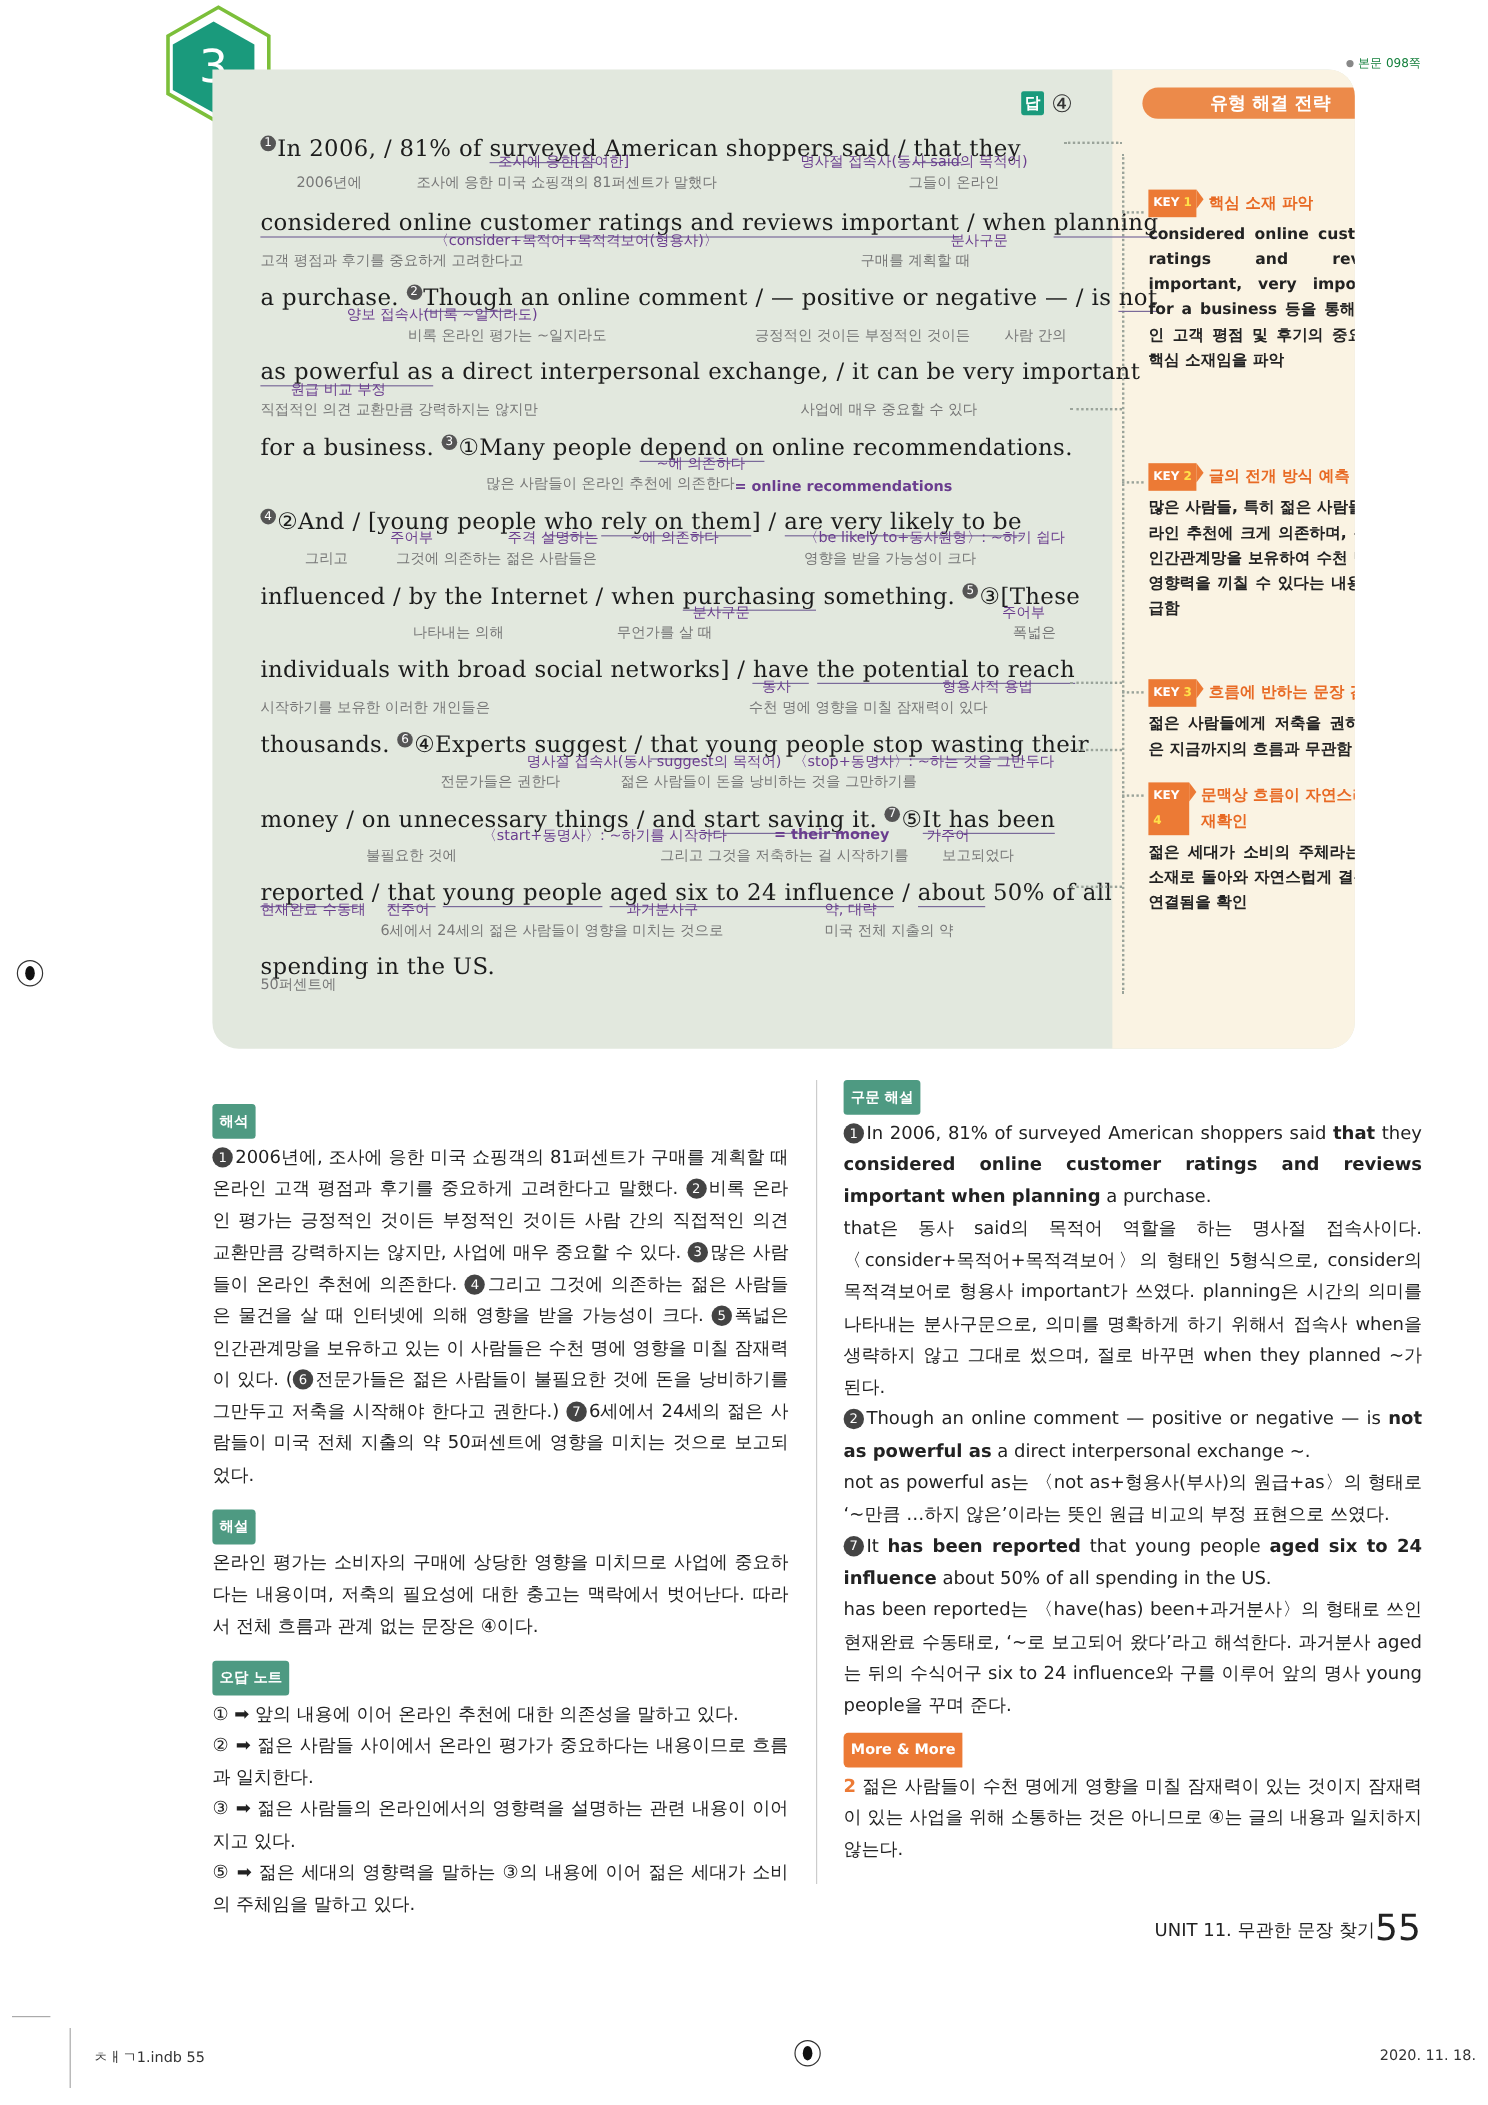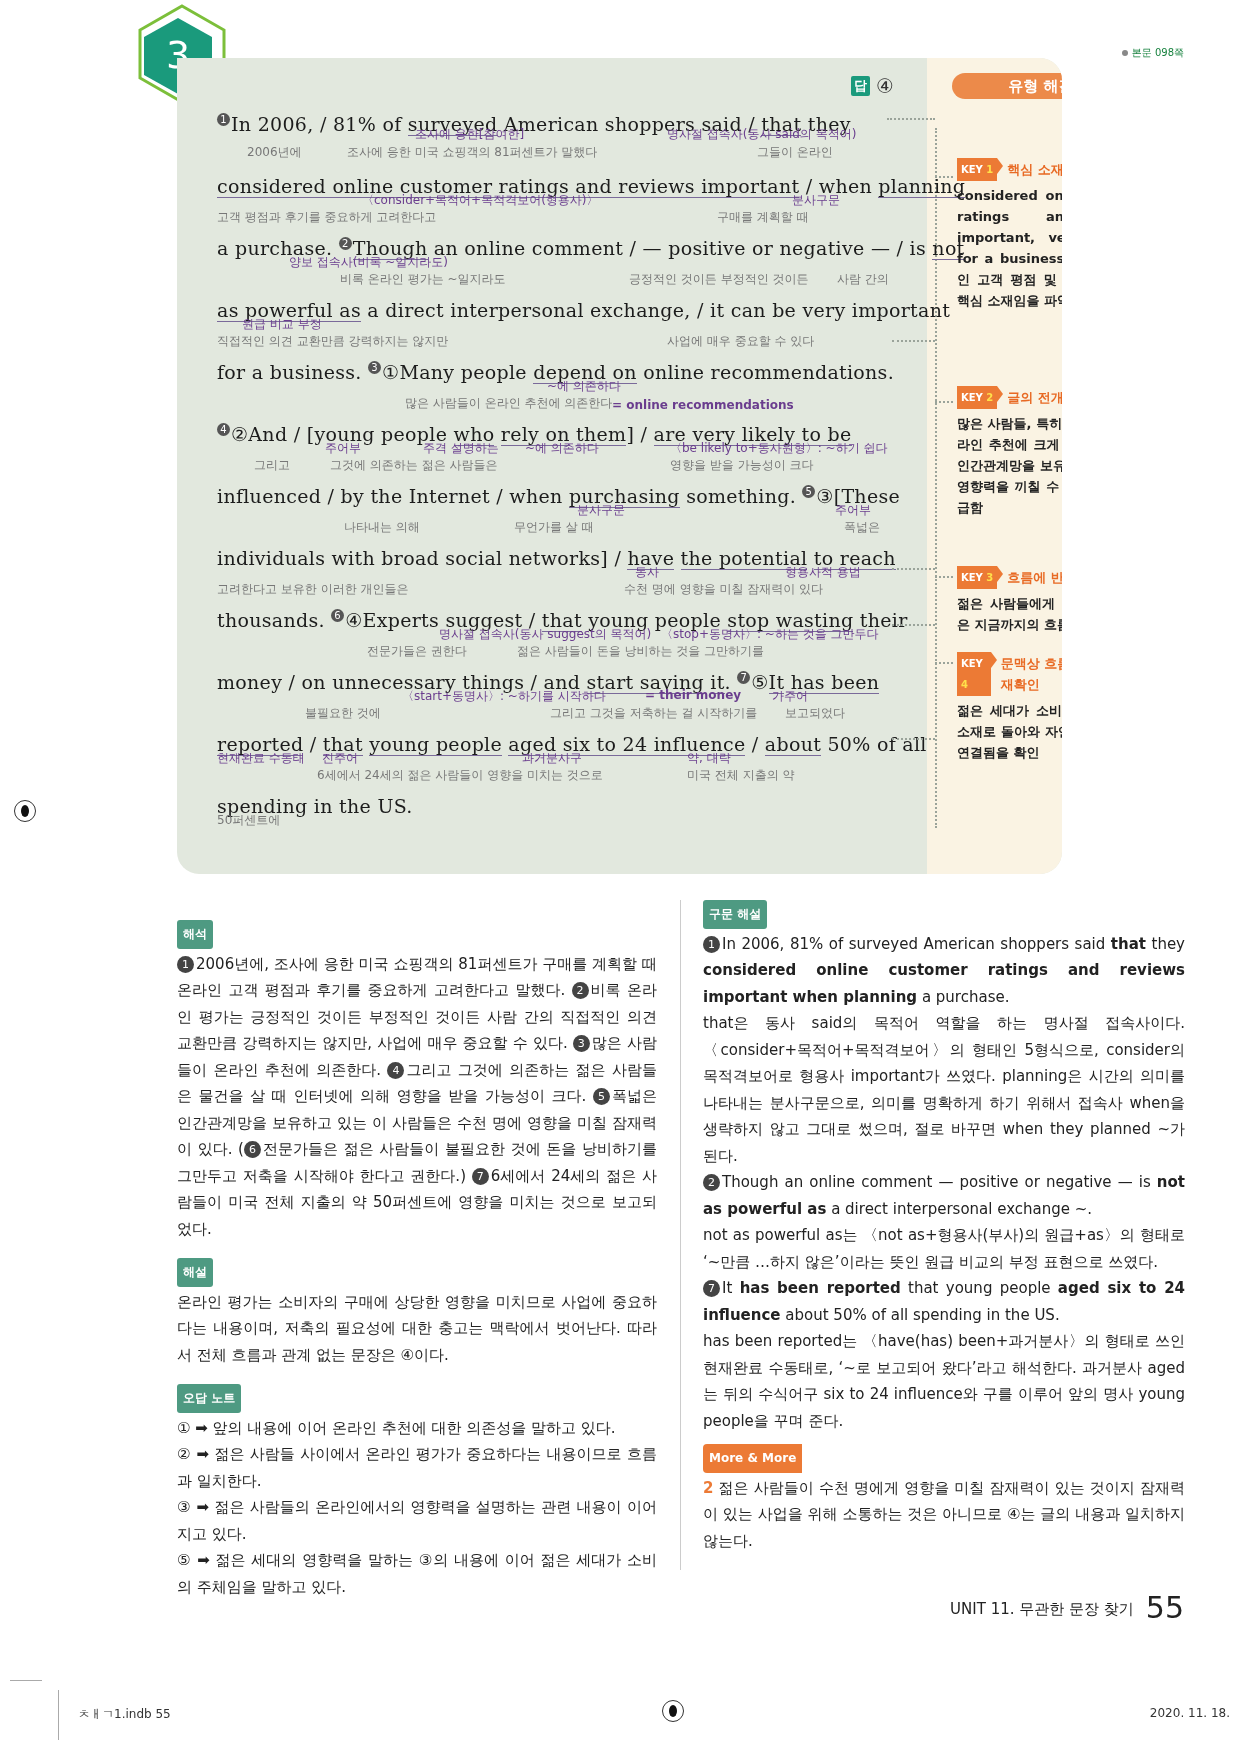--- a/index.html
+++ b/index.html
@@ -2,21 +2,21 @@
 <html><head>
 <meta charset="utf-8">
 <style>
   * { box-sizing: border-box; margin: 0; padding: 0; }
   body { width: 1240px; height: 1754px; background: #ffffff; position: relative; overflow: hidden; font-family: "DejaVu Sans", sans-serif; color: #231f20; }
 
   .badge-hex { position: absolute; left: 136px; top: 4px; width: 92px; height: 100px; }
   .page-ref { position: absolute; right: 56px; top: 46px; font-size: 10px; color: #15803d; }
   .page-ref .dot { display: inline-block; width: 6px; height: 6px; border-radius: 50%; background: #888; margin-right: 4px; vertical-align: middle; }
 
-  .main-box { position: absolute; left: 177px; top: 58px; width: 885px; height: 816px; border-radius: 0 22px 22px 22px; background: #e2e8de; overflow: hidden; }
+  .main-box { position: absolute; left: 177px; top: 58px; width: 952px; height: 816px; border-radius: 0 22px 22px 22px; background: #e2e8de; overflow: hidden; }
   .right-panel { position: absolute; left: 750px; top: 0; width: 258px; height: 100%; background: #faf3e3; }
   .dotted-v { position: absolute; left: 758px; top: 70px; height: 700px; border-left: 2px dotted #9aa39a; }
 
   .answer { position: absolute; left: 674px; top: 16px; font-size: 20px; color: #333; }
   .answer .tag { display: inline-block; background: #1a9a7c; color: #fff; font-size: 13px; padding: 1px 3px; border-radius: 2px; margin-right: 6px; vertical-align: 3px; font-weight: bold; }
 
   .strategy-pill { position: absolute; left: 775px; top: 15px; width: 213px; height: 26px; border-radius: 13px; background: #ec8a4a; color: #fff; font-weight: bold; font-size: 15px; text-align: center; line-height: 26px; }
 
   .passage { position: absolute; left: 40px; top: 55px; width: 680px; }
   .line { position: relative; height: 62px; }
@@ -41,21 +41,21 @@
   .col-divider { position: absolute; left: 680px; top: 900px; height: 670px; border-left: 1px solid #ccc; }
   .sec-tag { display: inline-block; background: #4e9a82; color: #fff; font-size: 12px; font-weight: bold; padding: 1px 6px; border-radius: 3px; margin-bottom: 2px; }
   .sec-tag.orange { background: #ec7a35; border-radius: 4px 0 0 4px; }
   .para { text-align: justify; margin-bottom: 16px; }
   .para p { margin: 0; }
   .n { display: inline-block; width: 17px; height: 17px; border-radius: 50%; background: #444; color: #fff; font-size: 11px; text-align: center; line-height: 17px; vertical-align: 1px; margin-right: 2px; }
   .b { font-weight: bold; }
   .or { color: #ec7a35; font-weight: bold; }
 
   .footer-unit { position: absolute; right: 56px; top: 1590px; font-size: 15px; color: #222; }
-  .footer-unit .pg { font-size: 30px; margin-left: 12px; vertical-align: -4px; }
+  .footer-unit .pg { font-size: 30px; margin-left: 0; vertical-align: -4px; }
 
   .print-left { position: absolute; left: 78px; top: 1706px; font-size: 12px; color: #333; }
   .print-right { position: absolute; right: 10px; top: 1706px; font-size: 12px; color: #333; }
   .reg-mark { position: absolute; width: 22px; height: 22px; border-radius: 50%; border: 1px solid #333; }
   .reg-mark::after { content: ""; position: absolute; left: 6px; top: 4px; width: 8px; height: 12px; border-radius: 50%; background: #111; }
   .crop-v { position: absolute; left: 58px; top: 1690px; height: 50px; border-left: 1px solid #aaa; }
   .crop-h { position: absolute; left: 10px; top: 1680px; width: 32px; border-top: 1px solid #aaa; }
 </style>
 </head>
 <body>
@@ -135,21 +135,21 @@
       <div class="gram" style="left:618px;top:17px">주어부</div>
       <div class="kor" style="left:127px;top:34px">나타내는 의해</div>
       <div class="kor" style="left:297px;top:34px">무언가를 살 때</div>
       <div class="kor" style="left:627px;top:34px">폭넓은</div>
     </div>
 
     <div class="line">
       <div class="en">individuals with broad social networks] / <u>have</u> <u>the potential</u> <u>to reach</u></div>
       <div class="gram" style="left:418px;top:17px">동사</div>
       <div class="gram" style="left:568px;top:17px">형용사적 용법</div>
-      <div class="kor" style="left:0;top:34px">고려한다고 보유한 이러한 개인들은</div>
+      <div class="kor" style="left:0;top:34px">시작하기를 보유한 이러한 개인들은</div>
       <div class="kor" style="left:407px;top:34px">수천 명에 영향을 미칠 잠재력이 있다</div>
     </div>
 
     <div class="line">
       <div class="en">thousands. <span class="sup">6</span>④Experts suggest / <u>that</u> young people <u>stop wasting</u> their</div>
       <div class="gram" style="left:222px;top:17px">명사절 접속사(동사 suggest의 목적어)</div>
       <div class="gram" style="left:444px;top:17px">〈stop+동명사〉: ~하는 것을 그만두다</div>
       <div class="kor" style="left:150px;top:34px">전문가들은 권한다</div>
       <div class="kor" style="left:300px;top:34px">젊은 사람들이 돈을 낭비하는 것을 그만하기를</div>
     </div>

